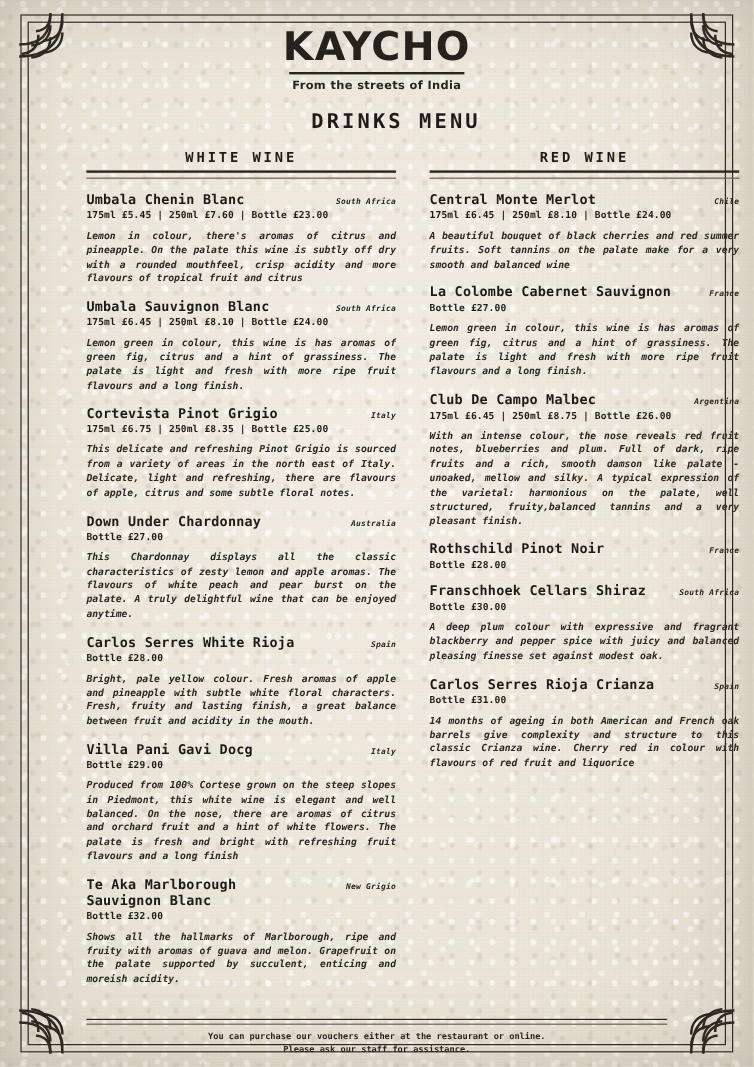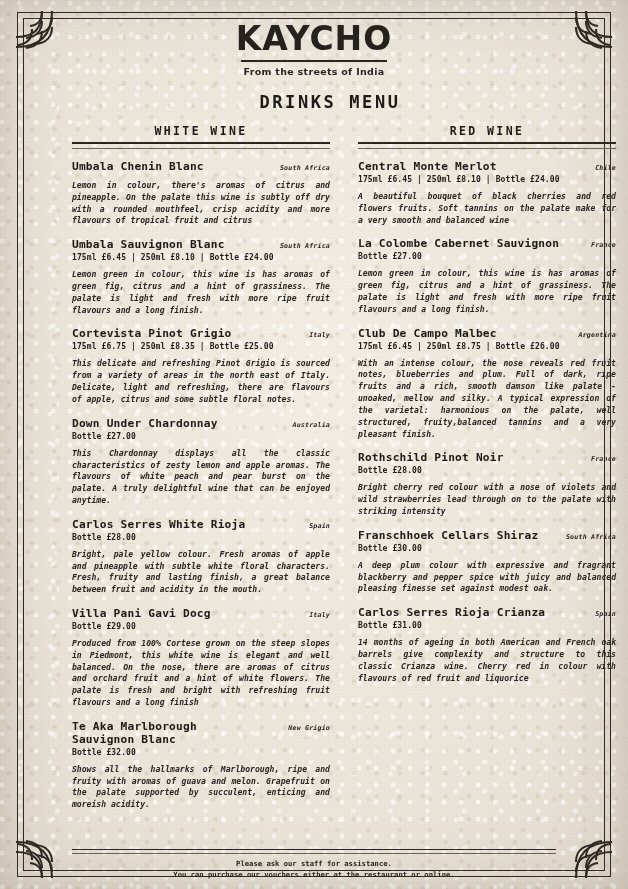--- a/index.html
+++ b/index.html
@@ -174,20 +174,21 @@
 
     <div class="col col-white">
       <div class="section-head">WHITE WINE</div>
       <div class="dbl-rule"></div>
 
       <div class="item">
         <div class="item-top">
           <div class="item-name">Umbala Chenin Blanc</div>
           <div class="item-origin">South Africa</div>
         </div>
+        <div class="item-price">175ml £5.45 | 250ml £7.60 | Bottle £23.00</div>
         <div class="item-desc">Lemon in colour, there's aromas of citrus and pineapple. On the palate this wine is subtly off dry with a rounded mouthfeel, crisp acidity and more flavours of tropical fruit and citrus</div>
       </div>
 
       <div class="item">
         <div class="item-top">
           <div class="item-name">Umbala Sauvignon Blanc</div>
           <div class="item-origin">South Africa</div>
         </div>
         <div class="item-price">175ml £6.45 | 250ml £8.10 | Bottle £24.00</div>
         <div class="item-desc">Lemon green in colour, this wine is has aromas of green fig, citrus and a hint of grassiness. The palate is light and fresh with more ripe fruit flavours and a long finish.</div>
@@ -242,21 +243,21 @@
     <div class="col col-red">
       <div class="section-head">RED WINE</div>
       <div class="dbl-rule"></div>
 
       <div class="item">
         <div class="item-top">
           <div class="item-name">Central Monte Merlot</div>
           <div class="item-origin">Chile</div>
         </div>
         <div class="item-price">175ml £6.45 | 250ml £8.10 | Bottle £24.00</div>
-        <div class="item-desc">A beautiful bouquet of black cherries and red flowers fruits. Soft tannins on the palate make for  a very smooth and balanced wine</div>
+        <div class="item-desc">A beautiful bouquet of black cherries and red summer fruits. Soft tannins on the palate make for  a very smooth and balanced wine</div>
       </div>
 
       <div class="item">
         <div class="item-top">
           <div class="item-name">La Colombe Cabernet Sauvignon</div>
           <div class="item-origin">France</div>
         </div>
         <div class="item-price">Bottle £27.00</div>
         <div class="item-desc">Lemon green in colour, this wine is has aromas of green fig, citrus and a hint of grassiness. The palate is light and fresh with more ripe fruit flavours and a long finish.</div>
       </div>
@@ -269,21 +270,20 @@
         <div class="item-price">175ml £6.45 | 250ml £8.75 | Bottle £26.00</div>
         <div class="item-desc">With an intense colour, the nose reveals red fruit notes, blueberries and plum. Full of dark, ripe fruits and a rich, smooth damson like palate - unoaked, mellow and silky. A typical expression of the varietal: harmonious on the palate,  well  structured,  fruity,balanced tannins and a very pleasant finish.</div>
       </div>
 
       <div class="item">
         <div class="item-top">
           <div class="item-name">Rothschild Pinot Noir</div>
           <div class="item-origin">France</div>
         </div>
         <div class="item-price">Bottle £28.00</div>
-        <div class="item-desc">Bright cherry red colour with a nose of violets and wild strawberries lead through on to the palate with striking intensity</div>
       </div>
 
       <div class="item">
         <div class="item-top">
           <div class="item-name">Franschhoek Cellars Shiraz</div>
           <div class="item-origin">South Africa</div>
         </div>
         <div class="item-price">Bottle £30.00</div>
         <div class="item-desc">A deep plum colour with expressive and fragrant blackberry and pepper spice with juicy and balanced pleasing finesse set against modest oak.</div>
       </div>
@@ -295,19 +295,19 @@
         </div>
         <div class="item-price">Bottle £31.00</div>
         <div class="item-desc">14 months of ageing in both American and French oak barrels give complexity and structure to this classic Crianza wine. Cherry red in colour with flavours of red fruit and liquorice</div>
       </div>
     </div>
 
   </div>
 
   <div class="footer-rule"></div>
   <div class="footer">
+    <div>You can purchase our vouchers either at the restaurant or online.</div>
     <div>Please ask our staff for assistance.</div>
-    <div>You can purchase our vouchers either at the restaurant or online.</div>
   </div>
 
 </div>
 
 <div class="vignette"></div>
 
 </body></html>

